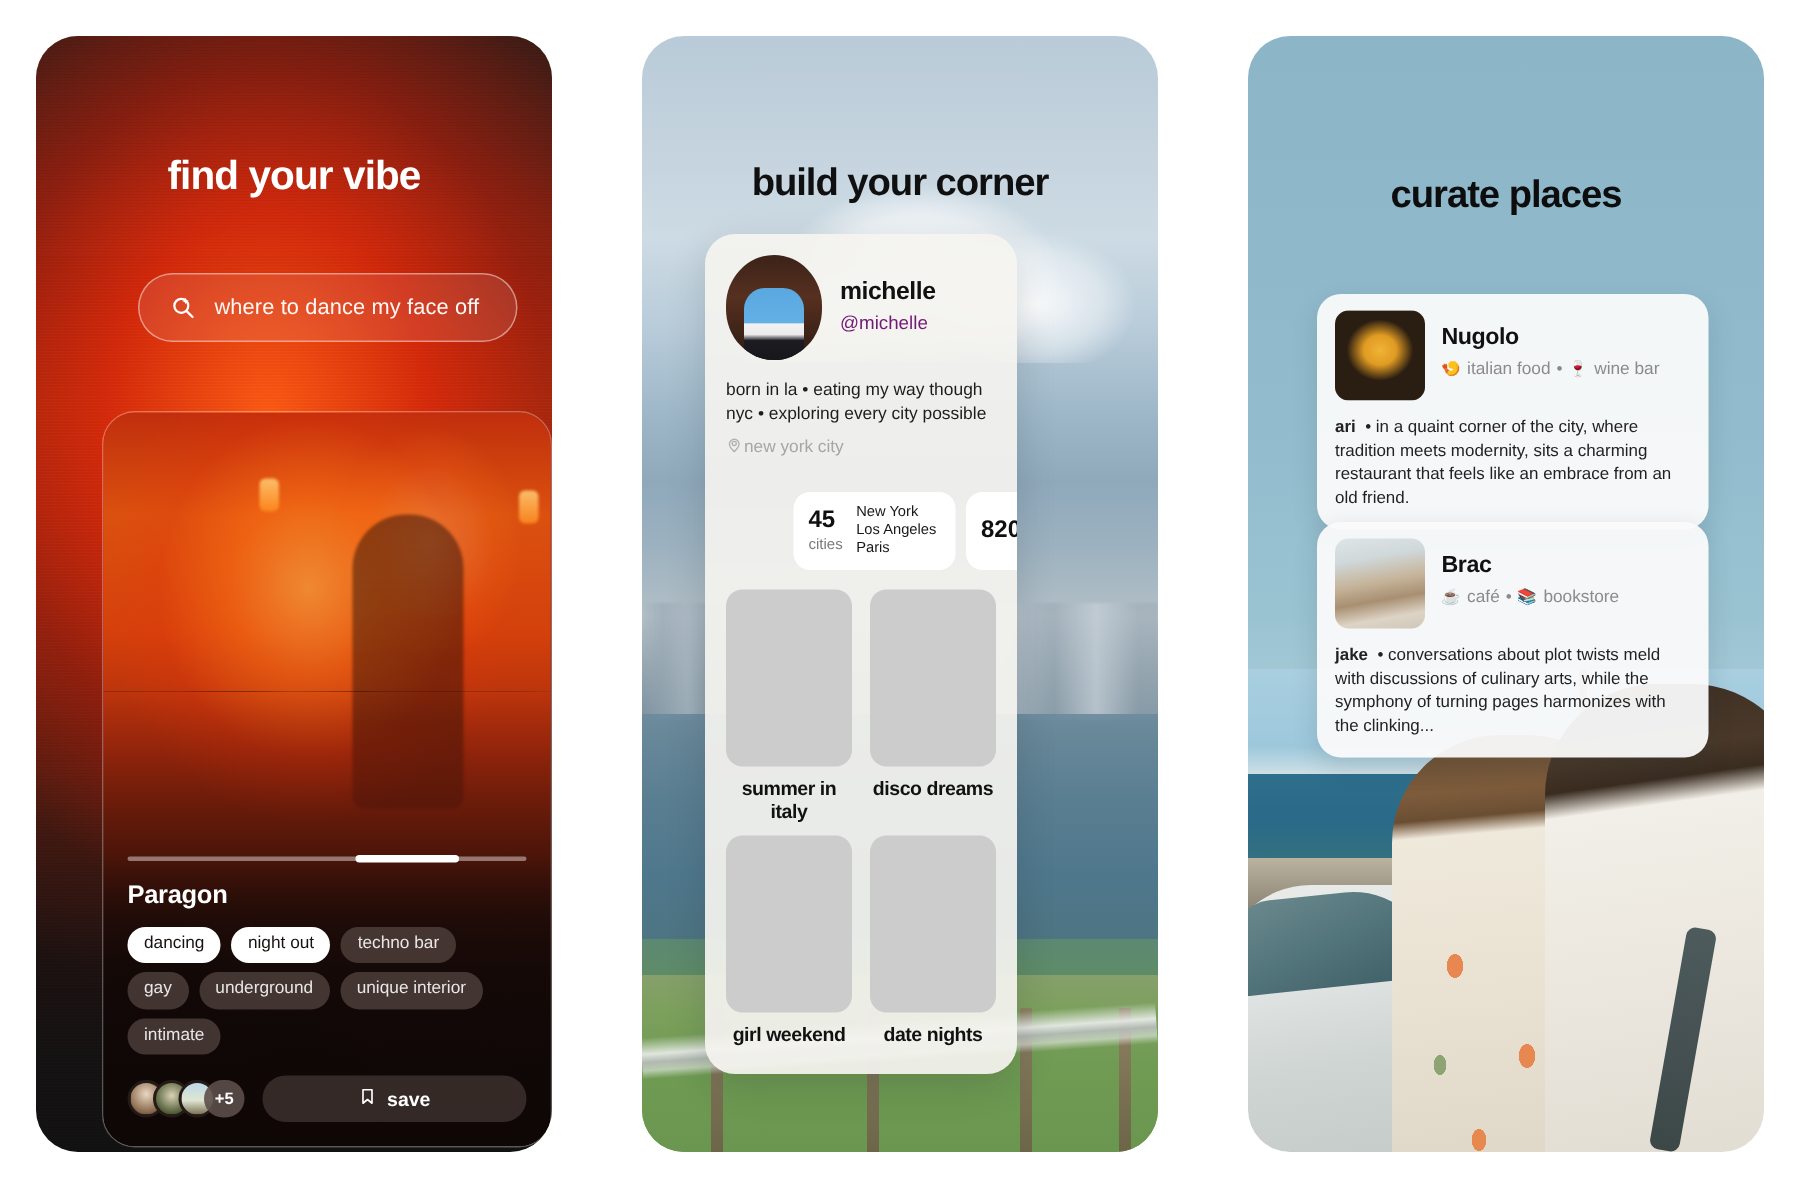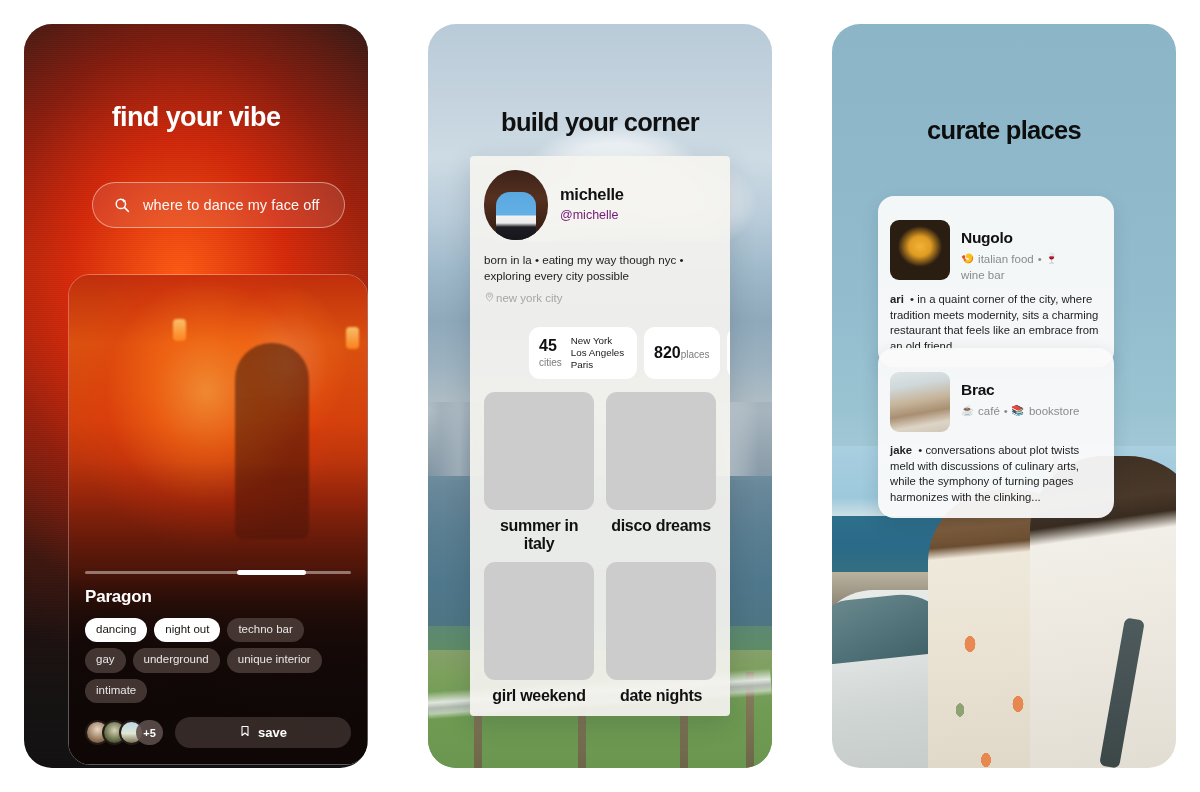--- a/index.html
+++ b/index.html
@@ -203,22 +203,22 @@
   }
   .p2-post.q1 { left: 46px; } .p2-post.q2 { left: 150px; }
   .p2-post.q3 { left: 252px; } .p2-post.q4 { left: 318px; }
 
   .p2-title {
     position: absolute; top: 84px; left: 0; right: 0; text-align: center;
     color: #101010; font-size: 25.5px; font-weight: 700; letter-spacing: -0.7px;
   }
   .p2-sheet {
     position: absolute; left: 42px; top: 132px;
-    width: 260px; height: 560px;
-    border-radius: 4px;
+    width: 208px; height: 560px;
+    border-radius: 20px;
     background: rgba(244,243,239,0.93);
     box-shadow: 0 8px 26px rgba(20,28,40,0.16);
     padding: 14px 14px 0 14px;
     overflow: hidden;
   }
   .p2-prof { display: flex; gap: 12px; align-items: flex-start; }
   .p2-avatar {
     width: 64px; height: 70px; border-radius: 34px/36px;
     flex: 0 0 64px;
     background:
@@ -250,43 +250,43 @@
   .stat.s1 { flex: 0 0 108px; }
   .stat.s2, .stat.s3 { flex: 1; flex-direction: row; align-items: center; gap: 0; }
 
   .p2-grid { display: grid; grid-template-columns: 1fr 1fr; gap: 9px 12px; margin-top: 13px; }
   .board .thumb {
     width: 100%; height: 118px; border-radius: 11px; overflow: hidden;
     background: #ccc;
   }
   .board .cap {
     margin-top: 7px; text-align: center;
-    font-size: 16px; font-weight: 700; color: #111; letter-spacing: -0.3px;
+    font-size: 13px; font-weight: 700; color: #111; letter-spacing: -0.3px;
   }
   .th-italy { background: linear-gradient(180deg, #8fc6e2 0%, #a7d3e8 36%, #7fb4cf 46%, #d9d4c6 58%, #b9b0a0 72%, #8e8679 100%); }
   .th-flowers { background: linear-gradient(160deg, #4d4f86 0%, #6f5ea8 18%, #c0608f 38%, #e8c9a8 54%, #c9d3a0 70%, #7d8a5c 100%); }
   .th-disco { background: linear-gradient(170deg, #14110f 0%, #2a211c 30%, #9b8f86 52%, #e8e6e3 66%, #2c2723 86%, #110f0e 100%); }
   .th-date { background: linear-gradient(170deg, #3a332c 0%, #6e6152 26%, #b9a287 46%, #8a7a6a 64%, #4a423a 86%, #2a2520 100%); }
 
   
   .p3-bg {
     position: absolute; inset: 0;
     background: linear-gradient(180deg, #8cb5c8 0%, #8fb9cb 20%, #93bdce 38%, #9ac3d2 52%, #a9ccd8 62%, #c8dbe2 72%, #dfe8e8 80%, #f0f0ec 88%, #f3f1eb 100%);
   }
   .p3-title {
     position: absolute; top: 92px; left: 0; right: 0; text-align: center;
     color: #0d0d0d; font-size: 25.5px; font-weight: 700; letter-spacing: -0.7px;
   }
   .p3-card {
     position: absolute; left: 46px;
-    width: 236px;
+    width: 261px;
     border-radius: 16px;
     background: rgba(250,250,250,0.95);
     box-shadow: 0 6px 18px rgba(20,40,55,0.14);
-    padding: 24px 12px 13px;
+    padding: 11px 12px 13px;
   }
   #place-card-1 { top: 172px; }
   #place-card-2 { top: 324px; }
   .p3-head { display: flex; gap: 11px; align-items: flex-start; }
   .p3-thumb { width: 60px; height: 60px; border-radius: 9px; flex: 0 0 60px; overflow: hidden; }
   .th-nugolo { background: radial-gradient(50% 46% at 50% 44%, #f0b437 0%, #e09b22 36%, #2a1d12 74%), linear-gradient(180deg, #241a12 0%, #1a130d 54%, #efeae2 62%, #ded7cc 100%); }
   .th-brac { background: linear-gradient(170deg, #dfe5e6 0%, #cfd8da 24%, #c6b49a 48%, #a88f72 66%, #ded4c6 84%, #cfc6b8 100%); }
   .p3-pname { font-size: 15.5px; font-weight: 700; color: #111; margin-top: 9px; letter-spacing: -0.3px; }
   .p3-cats { font-size: 11.5px; color: #8b8b8b; margin-top: 5px; display: flex; align-items: center; gap: 4px; flex-wrap: wrap; }
   .p3-cats .em { font-size: 10.5px; }

